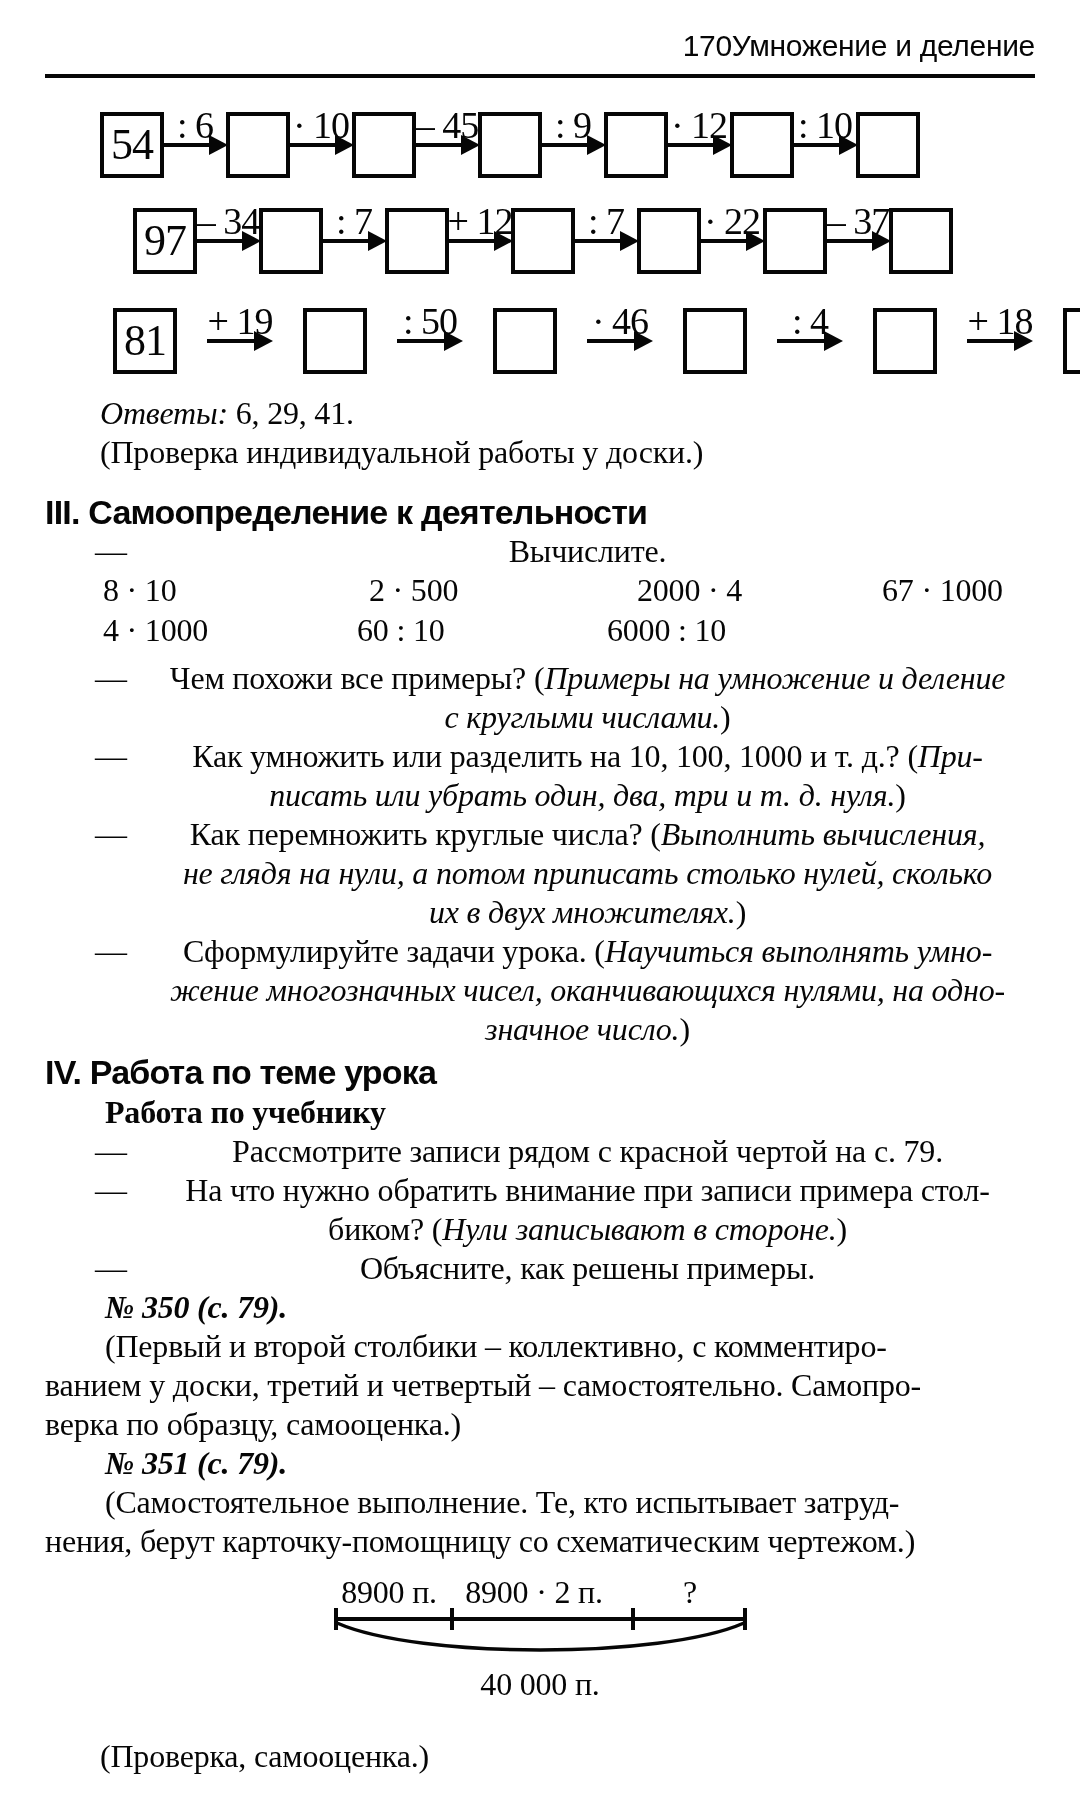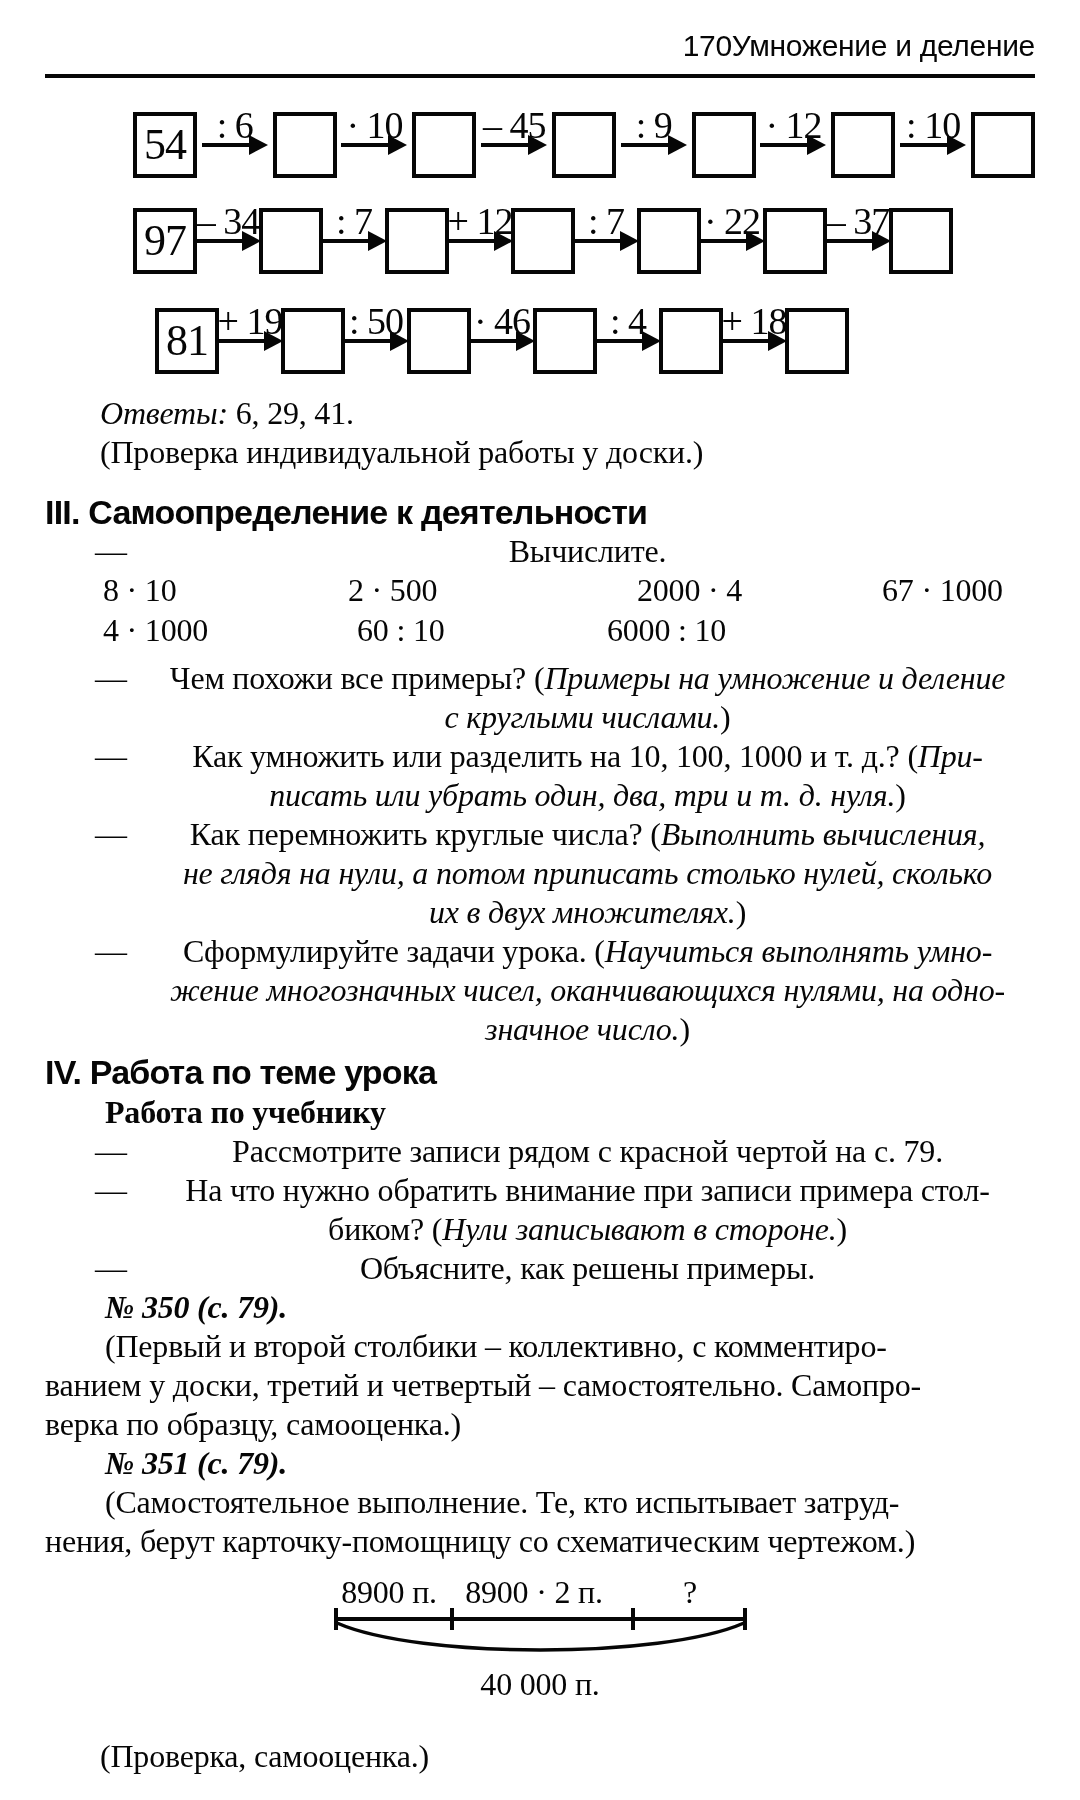--- a/index.html
+++ b/index.html
@@ -20,23 +20,23 @@
   
   .hdr{
     display:flex;justify-content:flex-end;align-items:baseline;
     font-family:"Liberation Sans", sans-serif;
     font-size:30px;line-height:36px;letter-spacing:-0.3px;
     padding-top:28px;padding-bottom:10px;
     border-bottom:4px solid #060606;
   }
   
   .chain-row{display:flex;align-items:flex-start;}
-  .cr1{margin-left:88px;margin-top:34px;justify-content:space-between;}
+  .cr1{margin-left:55px;margin-top:34px;}
   .cr2{margin-left:88px;margin-top:30px;}
-  .cr3{margin-left:110px;margin-top:34px;}
+  .cr3{margin-left:68px;margin-top:34px;gap:32px;}
   .cbox{
     box-sizing:border-box;width:64px;height:66px;
     border:4px solid #060606;background:#fff;
     display:flex;align-items:center;justify-content:center;
     flex:0 0 64px;
   }
   .cnum{font-size:44px;line-height:1;letter-spacing:-1px;}
   .carrow{position:relative;width:62px;height:66px;flex:0 0 62px;}
   .shaft{position:absolute;left:-2px;right:13px;top:31px;height:4px;background:#060606;}
   .ahead{
@@ -219,21 +219,21 @@
 
   <div class="h3">III. Самоопределение к деятельности</div>
 
   <div class="li">
     <span class="dash">—</span>
     <div class="litext">Вычислите.</div>
   </div>
 
   <div class="ex-row">
     <span class="ex" style="left:58px">8 · 10</span>
-    <span class="ex" style="left:303px">2 · 500</span>
+    <span class="ex" style="left:324px">2 · 500</span>
     <span class="ex" style="left:592px">2000 · 4</span>
     <span class="ex" style="left:837px">67 · 1000</span>
   </div>
   <div class="ex-row">
     <span class="ex" style="left:58px">4 · 1000</span>
     <span class="ex" style="left:312px">60 : 10</span>
     <span class="ex" style="left:562px">6000 : 10</span>
   </div>
 
   <div class="li q1m">

